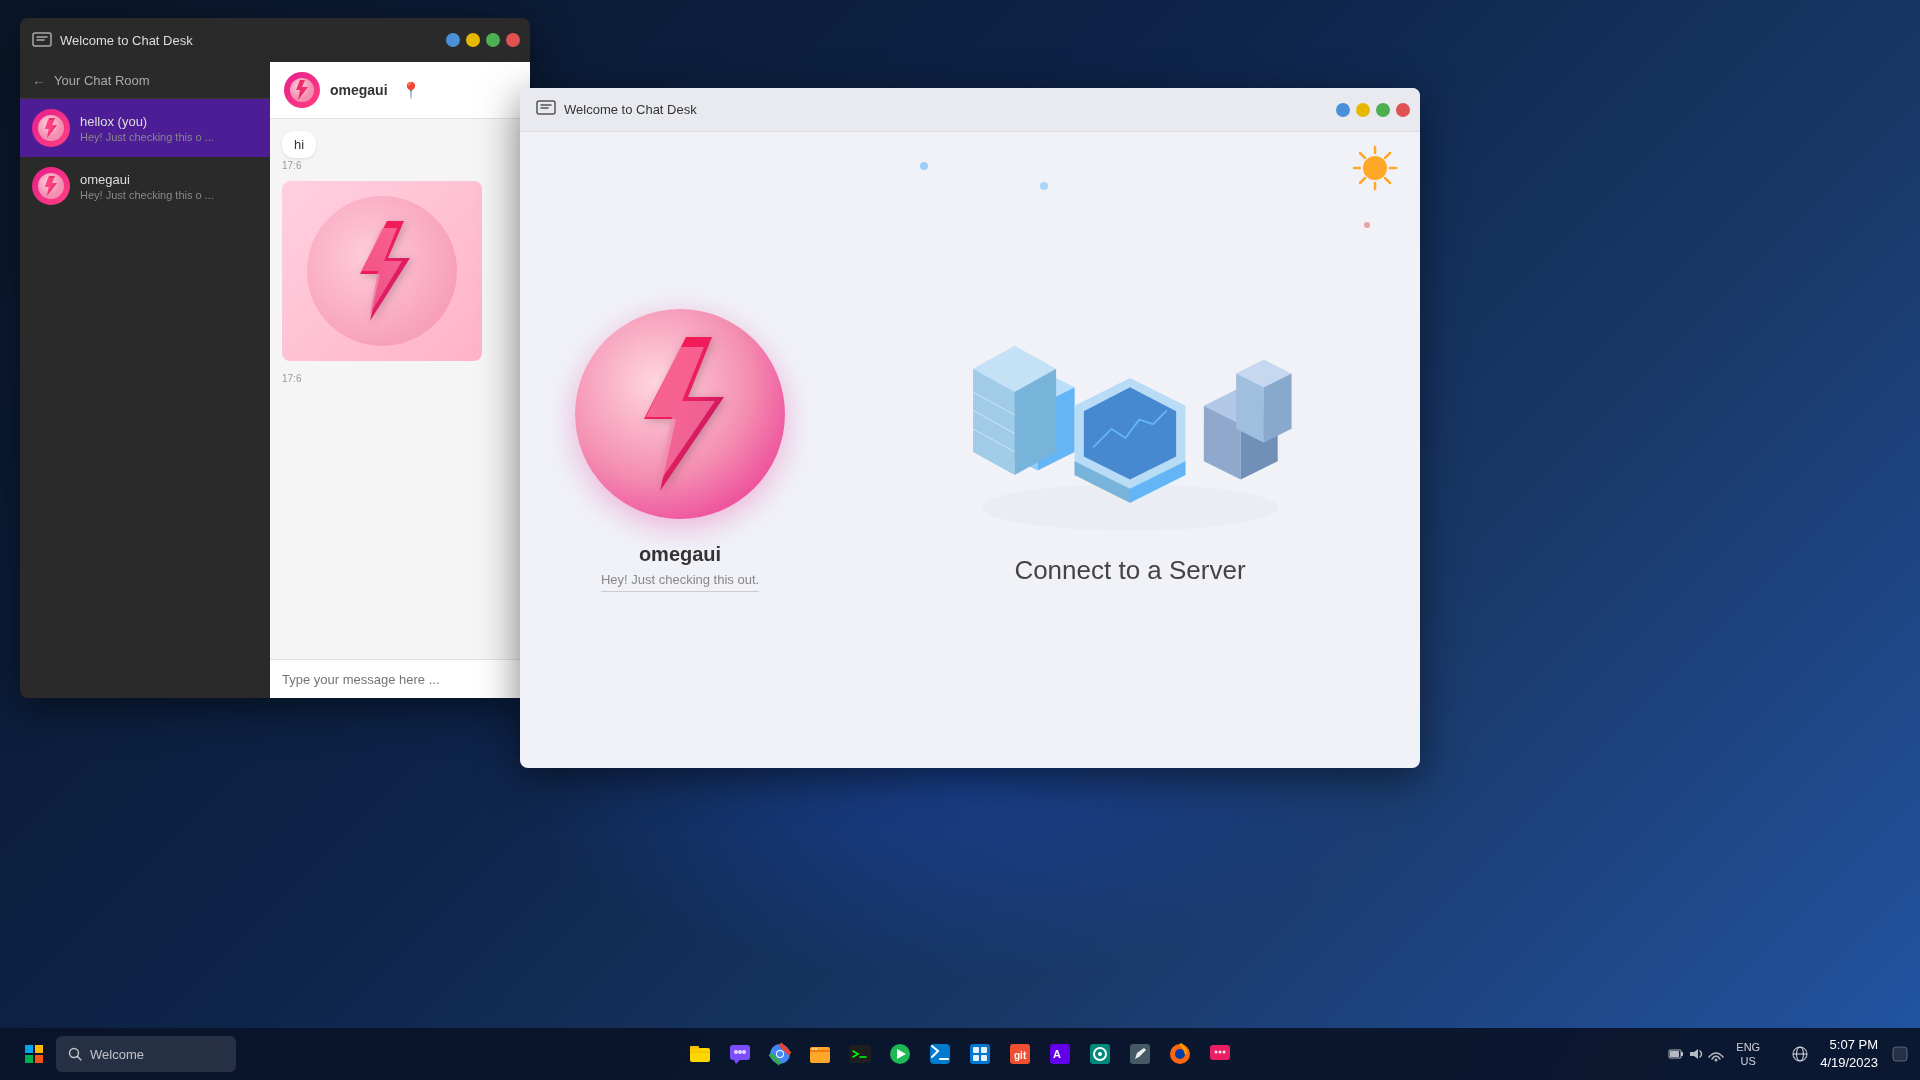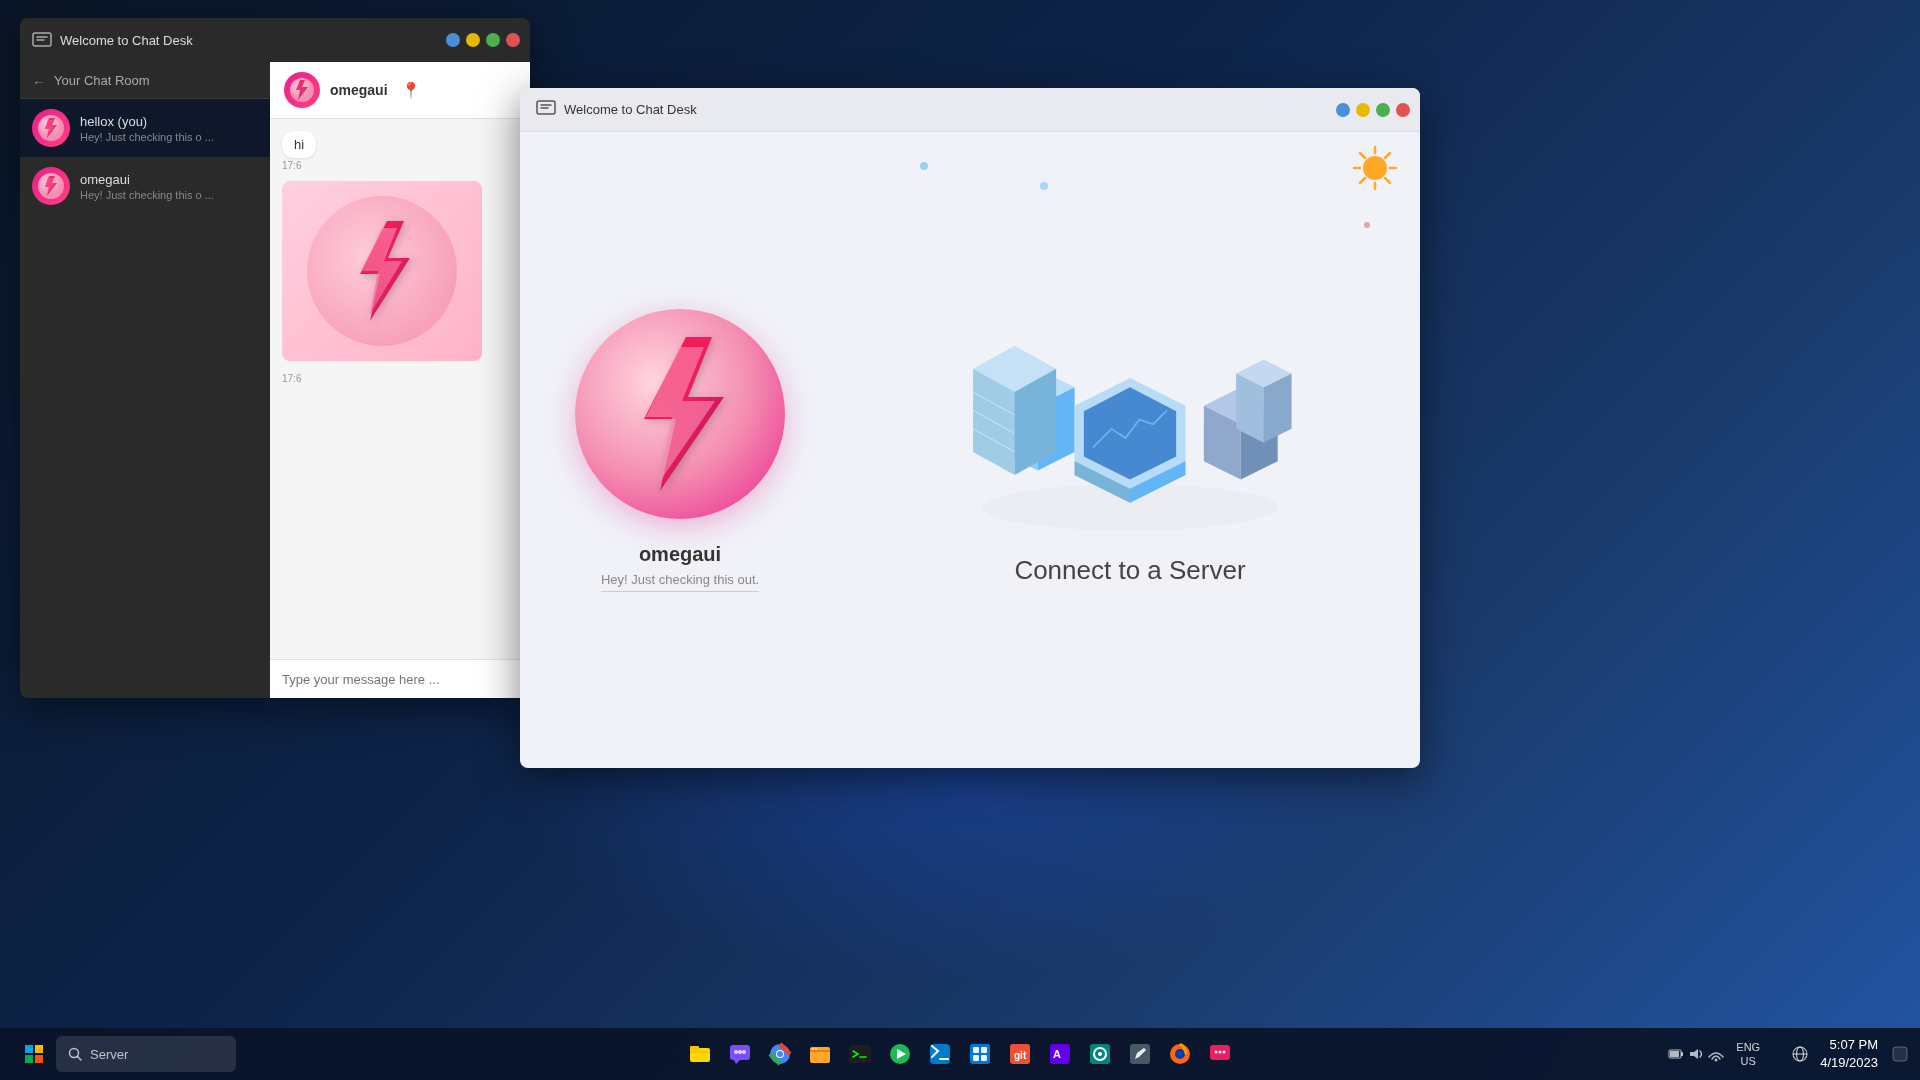--- a/index.html
+++ b/index.html
@@ -126,21 +126,21 @@
       overflow-y: auto;
     }
 
     .chat-list-item {
       display: flex;
       align-items: center;
       padding: 10px 12px;
       gap: 10px;
       cursor: pointer;
     }
-    .chat-list-item.active { background: #0f172a; }
+    .chat-list-item.active { background: #4c1d95; }
 
     .avatar-circle {
       width: 38px;
       height: 38px;
       border-radius: 50%;
       background: linear-gradient(135deg, #e91e8c, #ff4081);
       display: flex;
       align-items: center;
       justify-content: center;
       flex-shrink: 0;
@@ -840,21 +840,21 @@
       <rect x="0" y="10" width="8" height="8" fill="#00b04f"></rect>
       <rect x="10" y="10" width="8" height="8" fill="#f65314"></rect>
     </svg>
   </button>
 
   <div class="search-box">
     <svg width="14" height="14" viewBox="0 0 14 14">
       <circle cx="6" cy="6" r="4.5" stroke="rgba(255,255,255,0.7)" stroke-width="1.5" fill="none"></circle>
       <line x1="9.5" y1="9.5" x2="13" y2="13" stroke="rgba(255,255,255,0.7)" stroke-width="1.5" stroke-linecap="round"></line>
     </svg>
-    <span class="search-box-text">Server</span>
+    <span class="search-box-text">Welcome</span>
   </div>
 
   <div class="taskbar-center">
 
     <div class="taskbar-icon-app">
       <svg width="24" height="24" viewBox="0 0 24 24">
         <rect x="2" y="6" width="20" height="14" rx="2" fill="#ffd700"></rect>
         <path d="M2 10h20" stroke="#e6b800" stroke-width="1"></path>
         <rect x="2" y="4" width="9" height="4" rx="1" fill="#ffc107"></rect>
       </svg>

